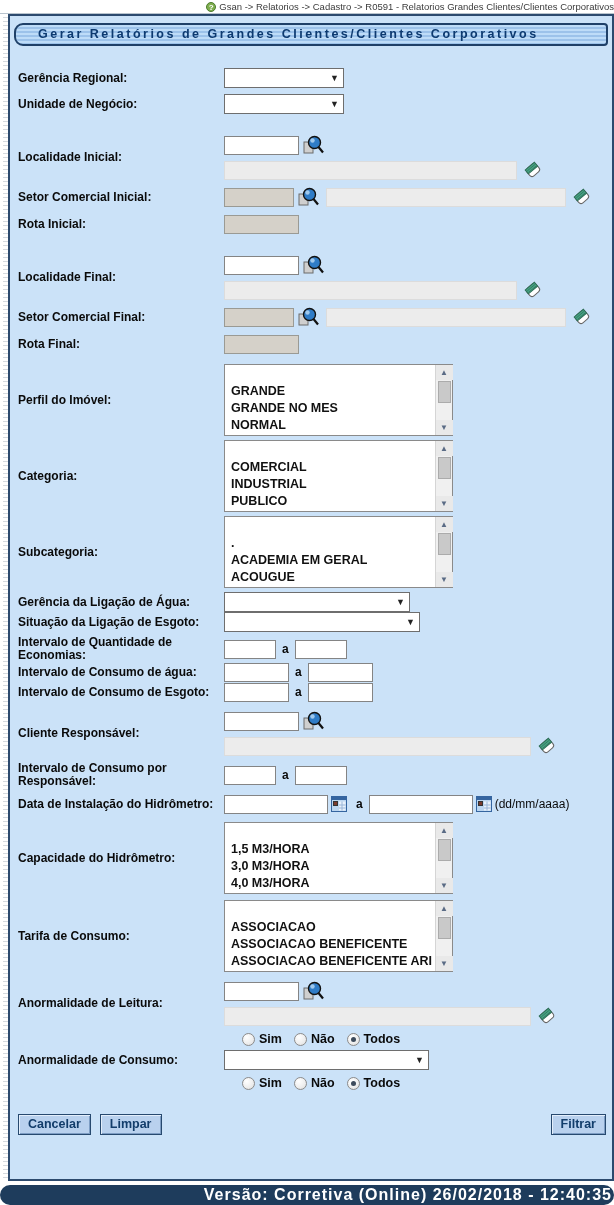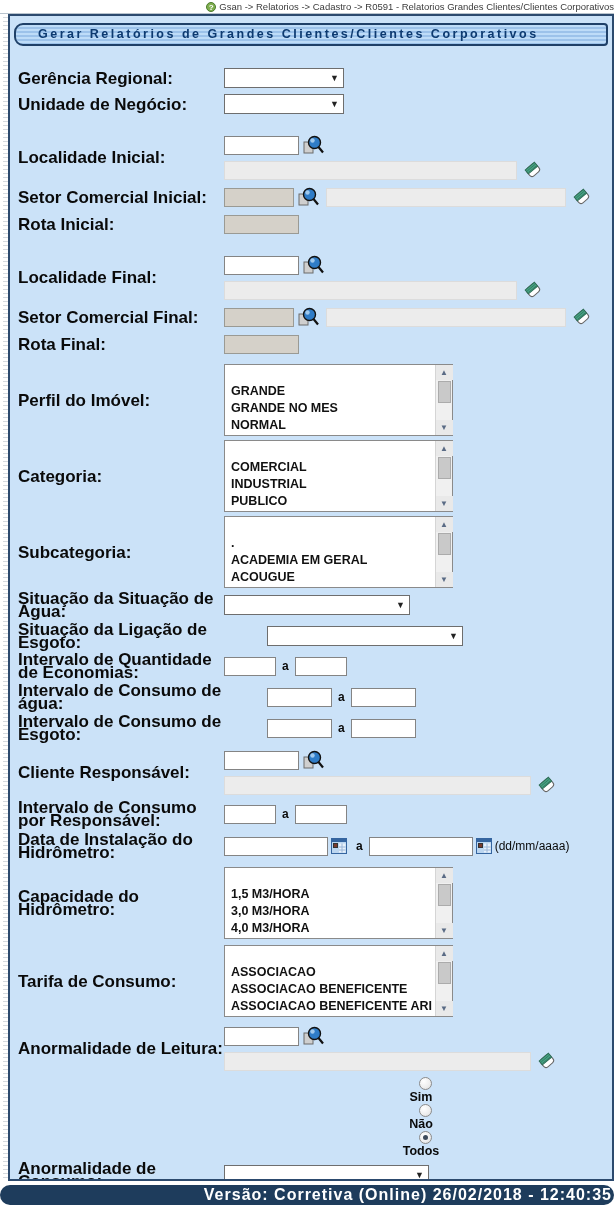--- a/index.html
+++ b/index.html
@@ -15,21 +15,21 @@
   .mid { height:1167px; display:flex; }
   .gutter { width:10px; background:repeating-linear-gradient(to bottom,#ffffff 0 3px,#d4d9de 3px 4px); border-left:3px solid #ffffff; border-right:2px solid #2c4a6e; }
   .panel { flex:1; border:2px solid #2c4a6e; border-left:none; background:#cbe2f8; overflow:hidden; }
 
   .titlebar { margin:7px 4px 0 4px; height:23px; border:2px solid #1f4068; border-radius:9px 4px 4px 9px;
     background:repeating-linear-gradient(to bottom,#bedcf8 0 2px,#9cc2ea 2px 4px);
     color:#0d3a70; font-weight:bold; font-size:12.5px; letter-spacing:2.5px; line-height:19px; padding-left:22px; }
 
   .form { padding-top:16px; }
   .row { display:flex; align-items:center; min-height:20px; }
-  .lbl { width:214px; flex-shrink:0; padding-left:8px; font-size:17px; font-weight:bold; color:#0a0a0a; line-height:13px; }
+  .lbl { width:214px; flex-shrink:0; padding-left:8px; font-size:12px; font-weight:bold; color:#0a0a0a; line-height:13px; }
   .intro { padding-left:8px; font-size:12px; color:#0a0a0a; }
 
   .ctl { display:flex; align-items:center; }
   .stack { display:flex; flex-direction:column; }
   .line { display:flex; align-items:center; }
 
   input.txt { height:19px; border:1px solid #848484; background:#fff; font-size:12px; padding:0 3px; }
   .w75{width:75px;} .w70{width:70px;} .w52{width:52px;} .w65{width:65px;} .w104{width:104px;}
   input.dis { background:#d5d1c9; border:1px solid #9a9a94; }
   .ro { height:19px; background:#ececec; border:1px solid #dcdcdc; }
@@ -49,36 +49,36 @@
   .sthumb { width:13px; height:22px; background:#c9c9c9; border:1px solid #ababab; margin-top:1px; }
   .sbar .spacer { flex:1; }
 
   
   .icon { display:inline-block; line-height:0; }
   .mag { margin-left:4px; }
   .ers { margin-left:6px; }
   .cal { margin:0 3px; }
 
   
-  .radiorow { margin-left:232px; display:flex; align-items:center;flex-direction:column; }
+  .radiorow { margin-left:232px; display:flex; align-items:center; }
   .radio { width:13px; height:13px; border-radius:50%; border:1px solid #8b8b8b; background:radial-gradient(circle at 35% 30%, #ffffff 0%, #ededed 60%, #d8d8d8 100%); margin-right:4px; position:relative; }
   .radio.checked::after { content:""; position:absolute; left:3px; top:3px; width:5px; height:5px; border-radius:50%; background:#3d4b5c; }
   .radlbl { font-size:12.5px; font-weight:bold; color:#0a0a0a; margin-right:12px; }
 
   .hint { font-size:12px; color:#0a0a0a; }
 
   
   .btnrow { display:flex; align-items:flex-end; margin:24px 6px 0 8px; }
   button.b { background:#b9d1ee; border:1px solid #27496f; box-shadow:inset 1px 1px 0 #e3eefb, inset -1px -1px 0 #7d9dc4; color:#123d6b; font-weight:bold; font-size:12.5px; font-family:"Liberation Sans",sans-serif; padding:2px 9px 3px 9px; margin-right:9px; }
   button.b.right { margin-left:auto; margin-right:0; }
 
   .gap { height:4px; background:#fff; }
   .footer { height:20px; background:#1e3c5c; color:#fff; font-size:16px; font-weight:bold; letter-spacing:1px; display:flex; align-items:center; justify-content:flex-end; padding-right:2px;border-radius:10px; }
 
-  .mt4{margin-top:4px;} .mt5{margin-top:5px;gap:43px;} .mt6{margin-top:6px;} .mt8{margin-top:8px;} .mt10{margin-top:10px;} .mt20{margin-top:20px;}
+  .mt4{margin-top:4px;} .mt5{} .mt6{margin-top:6px;} .mt8{margin-top:8px;} .mt10{margin-top:10px;} .mt20{margin-top:20px;}
 </style>
 </head>
 <body>
 
 <div class="page">
 
   <div class="crumbbar">
     <span class="help-dot">?</span>
     <span class="txt">Gsan -&gt; Relatorios -&gt; Cadastro -&gt; R0591 - Relatorios Grandes Clientes/Clientes Corporativos</span>
   </div>
@@ -284,21 +284,21 @@
             <div class="sbar">
                 <div class="sbtn">▲</div>
                 <div class="sthumb"></div>
                 <div class="spacer"></div>
                 <div class="sbtn">▼</div>
               </div>
           </div>
         </div>
 
         <div class="row mt4">
-          <div class="lbl">Situação da Situação de Água:</div>
+          <div class="lbl">Gerência da Ligação de Água:</div>
           <div class="ctl">
               <div class="sel w186">
                 <span class="arr">▼</span>
               </div>
             </div>
         </div>
 
         <div class="row mt5">
           <div class="lbl">Situação da Ligação de Esgoto:</div>
           <div class="ctl">

